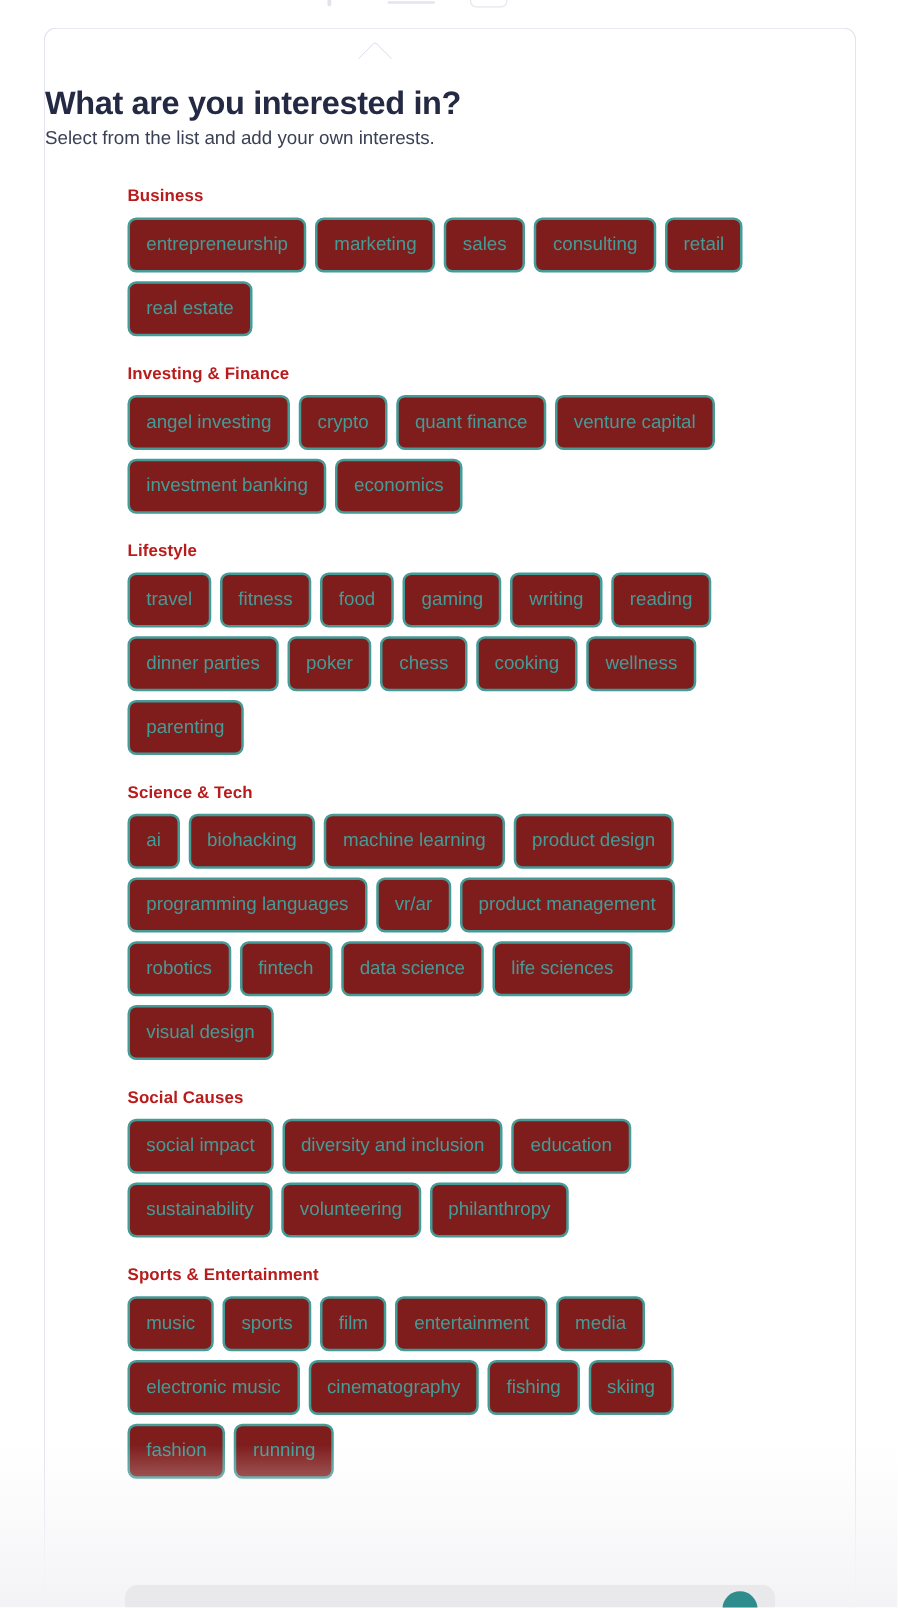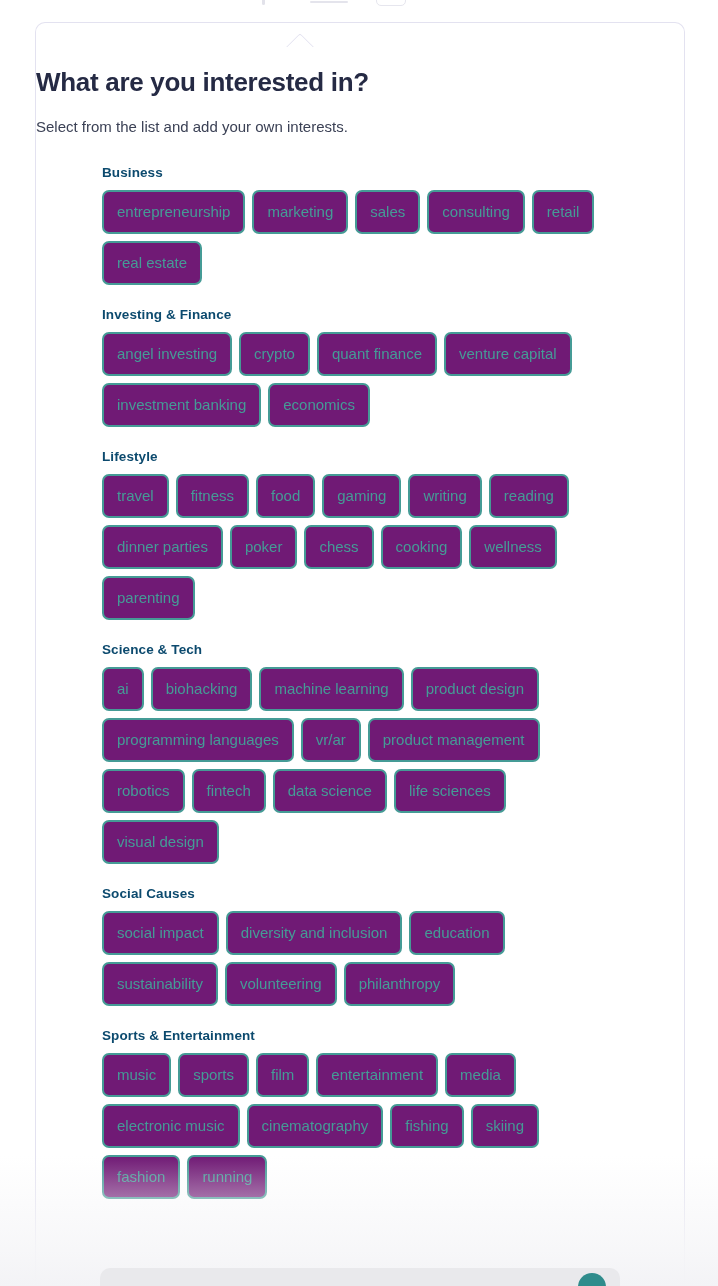--- a/index.html
+++ b/index.html
@@ -89,50 +89,50 @@
     padding-top: 44px;
   }
   #page-title {
     font-size: 26px;
     font-weight: bold;
     color: #252a44;
     letter-spacing: -0.3px;
     line-height: 1.2;
   }
   #page-subtitle {
-    margin-top: 20px;
+    margin-top: 4px;
     font-size: 15px;
     color: #3b4155;
     font-weight: normal;
   }
 
   
   #sections {
     padding: 30px 0 0 66px;
   }
   .section { margin-bottom: 8px; }
   .section-label {
     font-size: 13.5px;
     font-weight: bold;
-    color: #0c4a6e;
+    color: #b91c1c;
     margin-bottom: 10px;
     letter-spacing: 0.1px;
   }
   .tag-wrap {
     display: flex;
     flex-wrap: wrap;
     gap: 7px 7px;
     max-width: 510px;
     margin-bottom: 22px;
   }
   .tag {
     border: 2px solid #459b96;
     border-radius: 7px;
     color: #459b96;
-    background: #701a75;
+    background: #7f1d1d;
     font-size: 15px;
     line-height: 1;
     padding: 12px 13px 13px 13px;
     white-space: nowrap;
     cursor: pointer;
     font-family: "Liberation Sans", sans-serif;
   }
 
   
   #fade {

